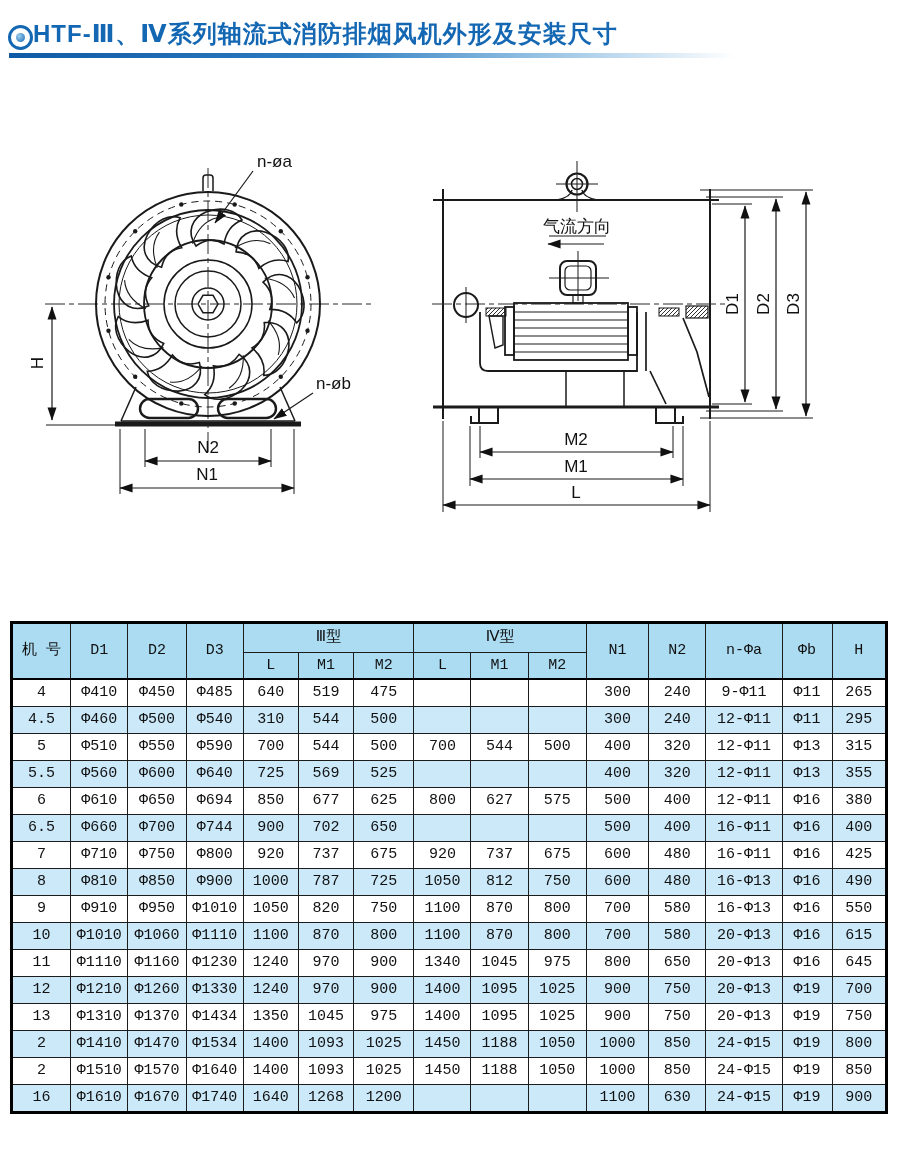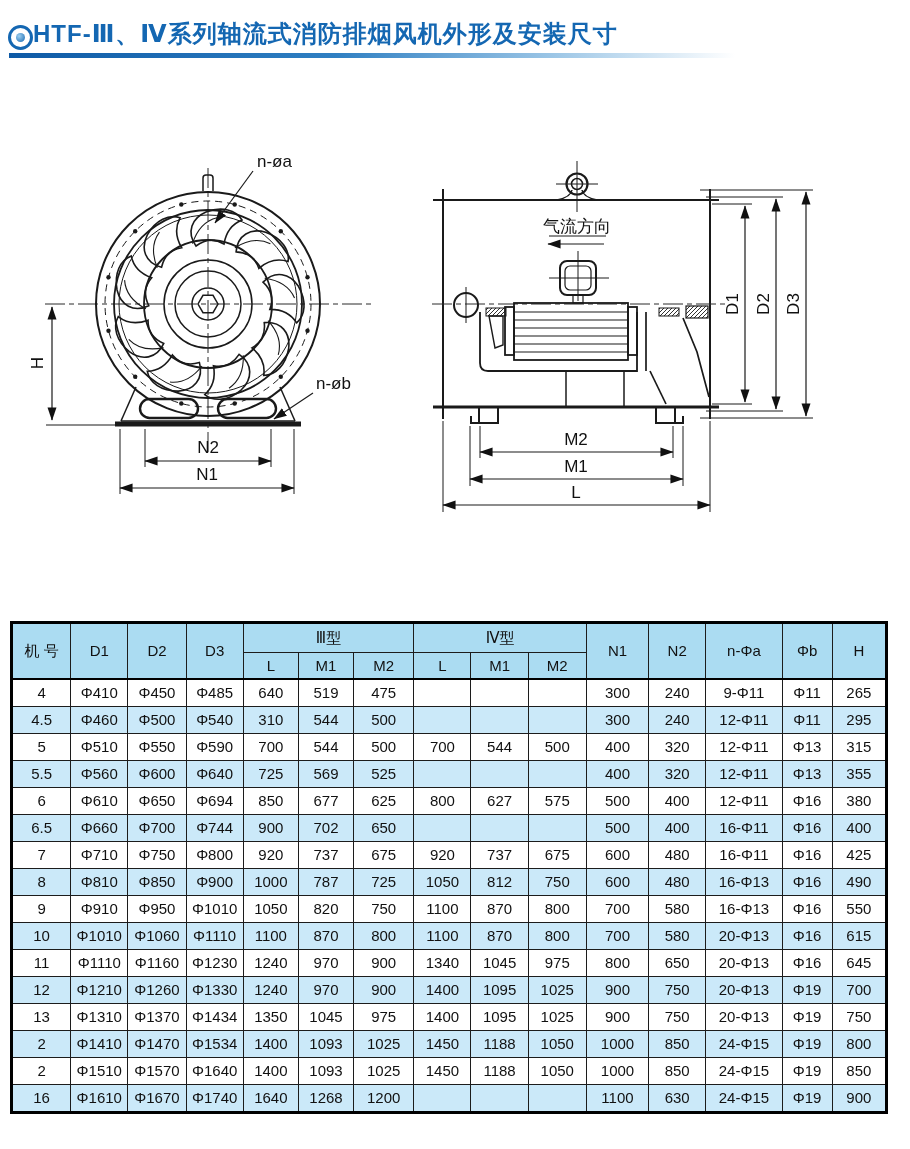--- a/index.html
+++ b/index.html
@@ -21,21 +21,21 @@
   svg.figure{position:absolute;top:75px;left:0;}
   .ln{stroke:#1a1a1a;fill:none;}
   .cl{stroke:#2a2a2a;stroke-width:1;fill:none;stroke-dasharray:20 4 5 4;}
   .dim{stroke:#1a1a1a;stroke-width:1.2;fill:none;}
   .ext{stroke:#1a1a1a;stroke-width:1;fill:none;}
   text.dlabel{font-size:17px;fill:#111;}
   text.dlabel.mid{text-anchor:middle;}
   
   table.spec-table{
     position:absolute;top:621px;left:10px;width:878px;
-    border-collapse:collapse;table-layout:fixed;border:3px solid #000;background:#fff;
+    border-collapse:collapse;table-layout:fixed;border:3px solid #000;background:#fff;font-family:Liberation Mono, monospace;
   }
   .spec-table th,.spec-table td{
     border:1px solid #1c1c1c;text-align:center;vertical-align:middle;
     padding:0;font-size:15px;font-weight:normal;line-height:1.05;
     overflow:hidden;white-space:nowrap;
   }
   .spec-table thead th{background:#abdcf2;}
   .spec-table thead tr.h1 th{height:28px;}
   .spec-table thead tr.h2 th{height:25px;}
   .spec-table tbody td{height:26px;}

